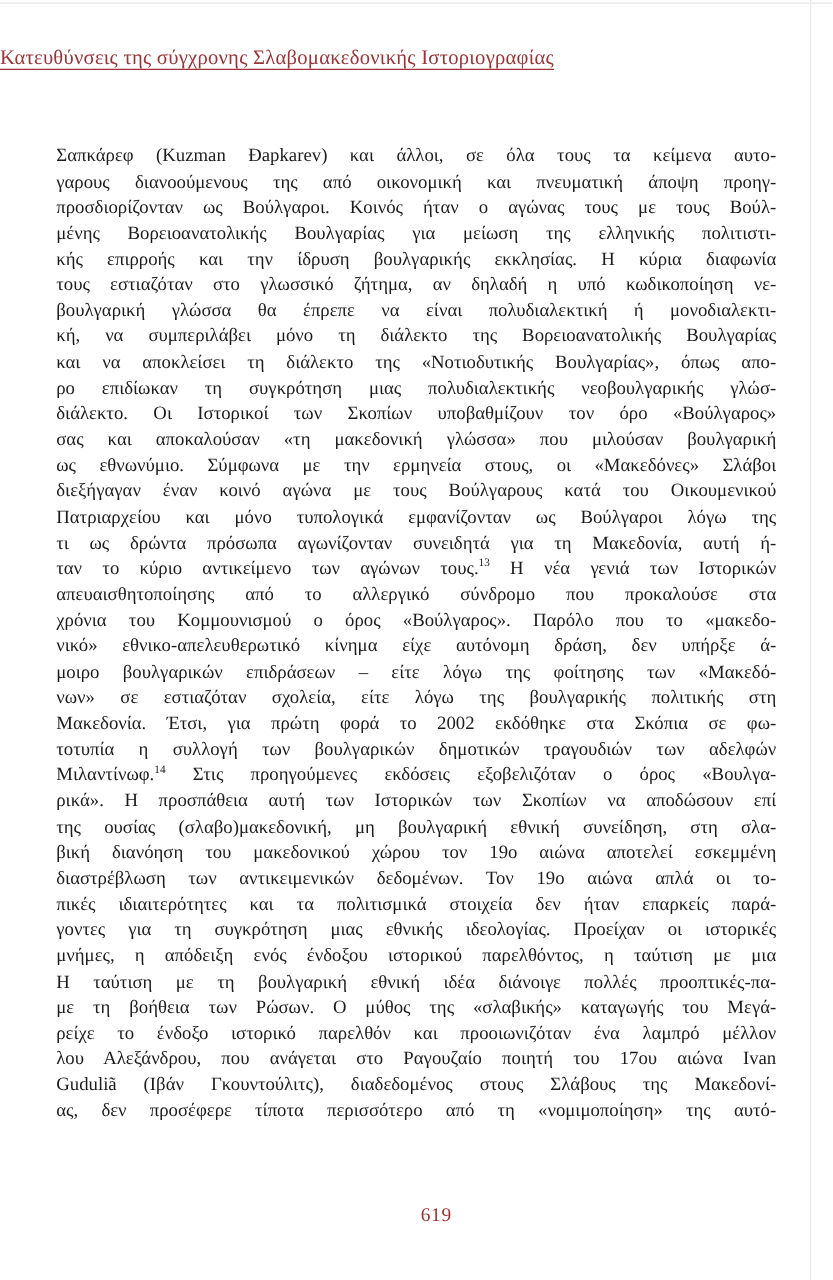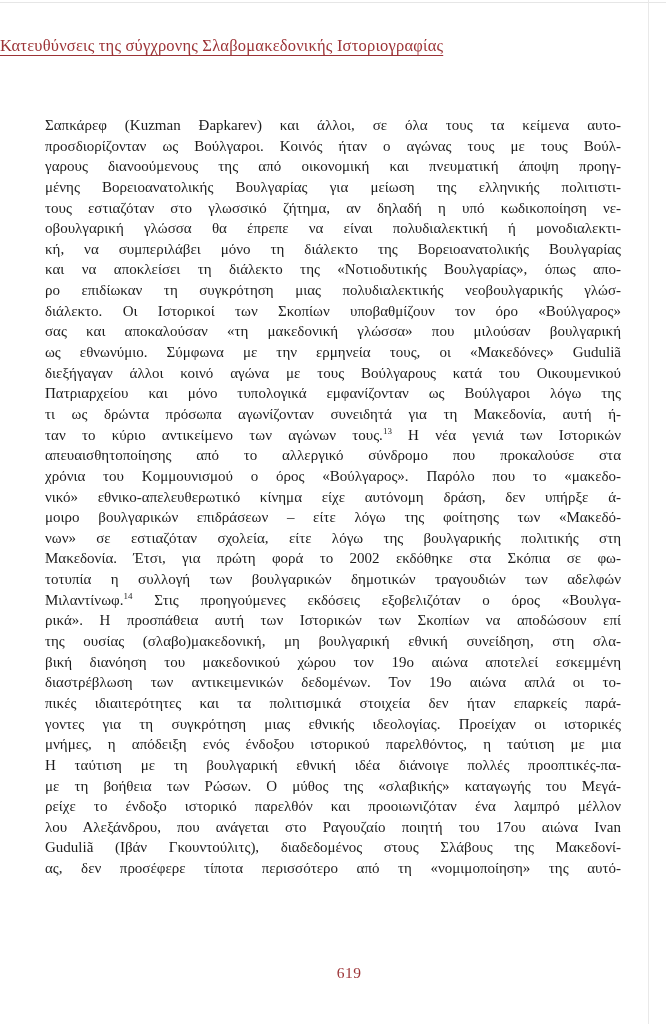--- a/index.html
+++ b/index.html
@@ -84,32 +84,33 @@
 <div class="page">
   <div class="scan-edge-top"></div>
   <div class="scan-edge-right"></div>
 
   <div class="header">
     <span class="title">Κατευθύνσεις της σύγχρονης Σλαβομακεδονικής Ιστοριογραφίας</span>
   </div>
 
   <div class="body-text">
       <div class="line">Σαπκάρεφ (Kuzman Đapkarev) και άλλοι, σε όλα τους τα κείμενα αυτο-</div>
+      <div class="line">γαρους διανοούμενους της από οικονομική και πνευματική άποψη προηγ-</div>
       <div class="line">προσδιορίζονταν ως Βούλγαροι. Κοινός ήταν ο αγώνας τους με τους Βούλ-</div>
-      <div class="line">γαρους διανοούμενους της από οικονομική και πνευματική άποψη προηγ-</div>
       <div class="line">μένης Βορειοανατολικής Βουλγαρίας για μείωση της ελληνικής πολιτιστι-</div>
+      <div class="line">κής επιρροής και την ίδρυση βουλγαρικής εκκλησίας. Η κύρια διαφωνία</div>
       <div class="line">τους εστιαζόταν στο γλωσσικό ζήτημα, αν δηλαδή η υπό κωδικοποίηση νε-</div>
-      <div class="line">οβουλγαρική γλώσσα θα έπρεπε να είναι πολυδιαλεκτική ή μονοδιαλεκτι-</div>
+      <div class="line">βουλγαρική γλώσσα θα έπρεπε να είναι πολυδιαλεκτική ή μονοδιαλεκτι-</div>
       <div class="line">κή, να συμπεριλάβει μόνο τη διάλεκτο της Βορειοανατολικής Βουλγαρίας</div>
       <div class="line">και να αποκλείσει τη διάλεκτο της «Νοτιοδυτικής Βουλγαρίας», όπως απο-</div>
       <div class="line">ρο επιδίωκαν τη συγκρότηση μιας πολυδιαλεκτικής νεοβουλγαρικής γλώσ-</div>
       <div class="line">διάλεκτο. Οι Ιστορικοί των Σκοπίων υποβαθμίζουν τον όρο «Βούλγαρος»</div>
       <div class="line">σας και αποκαλούσαν «τη μακεδονική γλώσσα» που μιλούσαν βουλγαρική</div>
-      <div class="line">ως εθνωνύμιο. Σύμφωνα με την ερμηνεία τους, οι «Μακεδόνες» Guduliã</div>
-      <div class="line">διεξήγαγαν άλλοι κοινό αγώνα με τους Βούλγαρους κατά του Οικουμενικού</div>
+      <div class="line">ως εθνωνύμιο. Σύμφωνα με την ερμηνεία στους, οι «Μακεδόνες» Σλάβοι</div>
+      <div class="line">διεξήγαγαν έναν κοινό αγώνα με τους Βούλγαρους κατά του Οικουμενικού</div>
       <div class="line">Πατριαρχείου και μόνο τυπολογικά εμφανίζονταν ως Βούλγαροι λόγω της</div>
       <div class="line">τι ως δρώντα πρόσωπα αγωνίζονταν συνειδητά για τη Μακεδονία, αυτή ή-</div>
       <div class="line">ταν το κύριο αντικείμενο των αγώνων τους.<sup>13</sup> Η νέα γενιά των Ιστορικών</div>
       <div class="line">απευαισθητοποίησης από το αλλεργικό σύνδρομο που προκαλούσε στα</div>
       <div class="line">χρόνια του Κομμουνισμού ο όρος «Βούλγαρος». Παρόλο που το «μακεδο-</div>
       <div class="line">νικό» εθνικο-απελευθερωτικό κίνημα είχε αυτόνομη δράση, δεν υπήρξε ά-</div>
       <div class="line">μοιρο βουλγαρικών επιδράσεων – είτε λόγω της φοίτησης των «Μακεδό-</div>
       <div class="line">νων» σε εστιαζόταν σχολεία, είτε λόγω της βουλγαρικής πολιτικής στη</div>
       <div class="line">Μακεδονία. Έτσι, για πρώτη φορά το 2002 εκδόθηκε στα Σκόπια σε φω-</div>
       <div class="line">τοτυπία η συλλογή των βουλγαρικών δημοτικών τραγουδιών των αδελφών</div>

